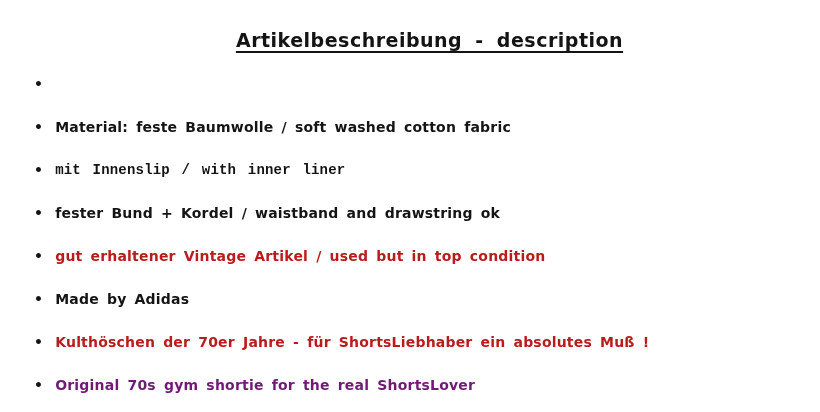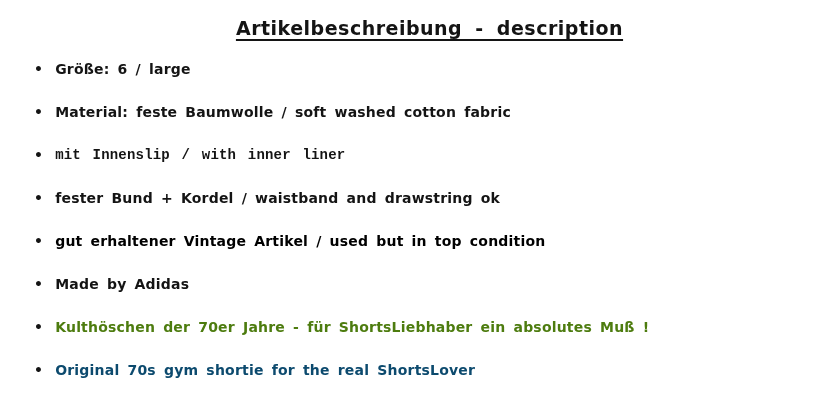--- a/index.html
+++ b/index.html
@@ -10,21 +10,21 @@
   .page {
     position: relative;
     width: 820px;
     height: 412px;
     background: #ffffff;
     overflow: hidden;
     font-family: "DejaVu Sans", "Liberation Sans", sans-serif;
     color: #141414;
   }
   .title {
-    margin: 0;
+    margin: 12px;
     padding-top: 17px;
     text-align: center;
     font-size: 19px;
     font-weight: bold;
     letter-spacing: 0.5px;
     word-spacing: 6px;
     text-decoration: underline;
     text-decoration-thickness: 2px;
     text-underline-offset: 4px;
     color: #141414;
@@ -60,44 +60,43 @@
   }
 </style>
 </head>
 <body>
 
 <div class="page">
   <h1 class="title">Artikelbeschreibung - description</h1>
   <ul class="bullet-list" id="bullet-list">
       <li class="bullet-item">
         <span class="marker">•</span>
-        <span class="text" style="color: rgb(20, 20, 20);">Größe: 6 / large</span>
       </li>
       <li class="bullet-item">
         <span class="marker">•</span>
         <span class="text" style="color: rgb(20, 20, 20);">Material: feste Baumwolle / soft washed cotton fabric</span>
       </li>
       <li class="bullet-item">
         <span class="marker">•</span>
         <span class="text" style="color: rgb(20, 20, 20); font-family: Liberation Mono, monospace;">mit Innenslip / with inner liner</span>
       </li>
       <li class="bullet-item">
         <span class="marker">•</span>
         <span class="text" style="color: rgb(20, 20, 20); text-align: center;">fester Bund + Kordel / waistband and drawstring ok</span>
       </li>
       <li class="bullet-item">
         <span class="marker">•</span>
-        <span class="text" style="color: #000000;">gut erhaltener Vintage Artikel / used but in top condition</span>
+        <span class="text" style="color: #b91c1c;">gut erhaltener Vintage Artikel / used but in top condition</span>
       </li>
       <li class="bullet-item">
         <span class="marker">•</span>
         <span class="text" style="color: rgb(20, 20, 20); text-align: right;">Made by Adidas</span>
       </li>
       <li class="bullet-item">
         <span class="marker">•</span>
-        <span class="text" style="color: #4d7c0f;">Kulthöschen der 70er Jahre - für ShortsLiebhaber ein absolutes Muß !</span>
+        <span class="text" style="color: #b91c1c;">Kulthöschen der 70er Jahre - für ShortsLiebhaber ein absolutes Muß !</span>
       </li>
       <li class="bullet-item">
         <span class="marker">•</span>
-        <span class="text" style="color: #0c4a6e;">Original 70s gym shortie for the real ShortsLover</span>
+        <span class="text" style="color: #701a75;">Original 70s gym shortie for the real ShortsLover</span>
       </li>
     </ul>
 </div>
 
 </body></html>

